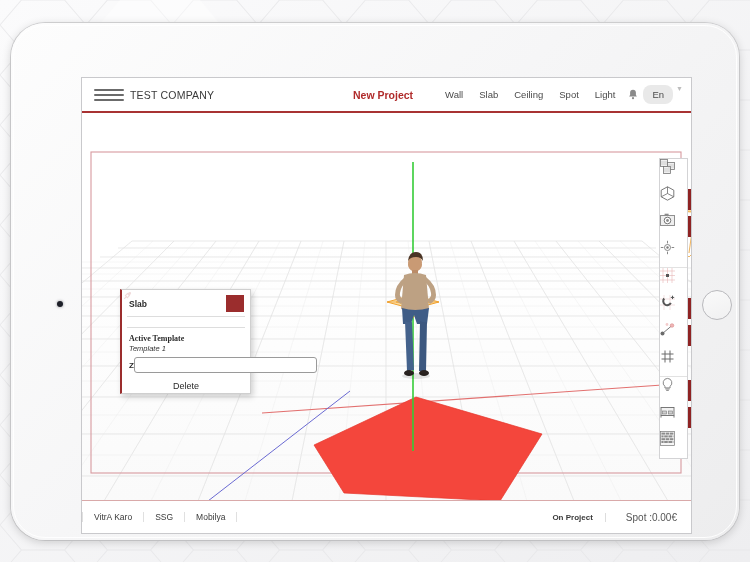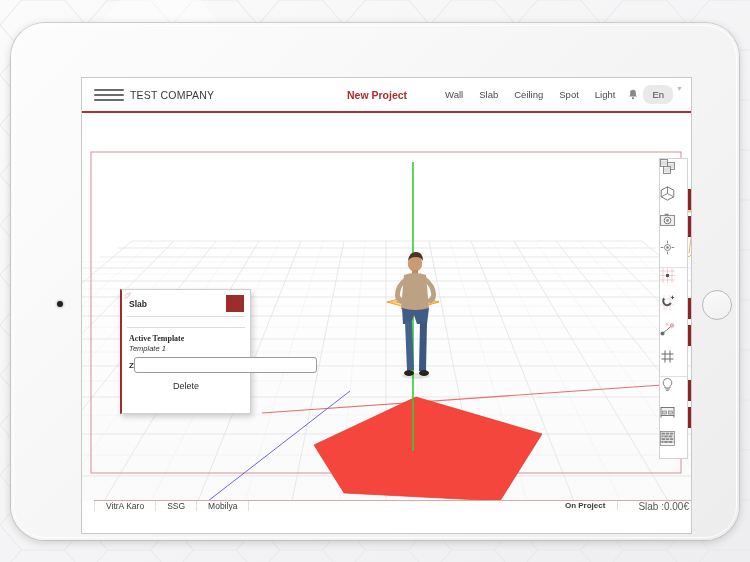--- a/index.html
+++ b/index.html
@@ -39,21 +39,21 @@
 
   
   #header{
     position:absolute;left:0;top:0;width:100%;height:33px;
     background:#fff;border-bottom:2px solid #a83232;
     display:flex;align-items:center;
   }
   .burger{width:30px;margin-left:12px;display:flex;flex-direction:column;gap:3px;cursor:pointer;}
   .burger i{display:block;height:2px;background:#6b6b6b;border-radius:1px;}
   #company{font-size:10.5px;color:#3a3a3a;margin-left:6px;letter-spacing:.2px;}
-  #proj{font-size:10.5px;color:#b02b2b;font-weight:bold;position:absolute;left:265px;}
+  #proj{font-size:10.5px;color:#b02b2b;font-weight:bold;position:absolute;left:271px;}
   #menu{position:absolute;right:8px;display:flex;gap:0;}
   #menu .mi{font-size:9.5px;color:#4a4a4a;padding:4px 8px;cursor:pointer;}
   #bell{width:20px;display:flex;justify-content:center;align-items:center;cursor:pointer;}
   #lang{font-size:9.5px;color:#4a4a4a;background:#e9e9e9;padding:4px 9px;border-radius:8px;cursor:pointer;}
   #chev{font-size:7px;color:#bdbdbd;padding-left:3px;}
 
   
   #viewport{position:absolute;left:0;top:35px;width:100%;height:388px;background:#fff;overflow:hidden;}
   #viewport svg{position:absolute;left:0;top:0;}
 
@@ -67,36 +67,36 @@
   #panel .ptop{display:flex;align-items:center;justify-content:space-between;padding:5px 6px 4px 7px;}
   #panel .ptitle{font-size:8.5px;font-weight:bold;}
   #pinbtn{width:18px;height:17px;background:#9b2d2d;display:flex;align-items:center;justify-content:center;cursor:pointer;}
   #panel .sep{height:1px;background:#ddd;margin:0 5px;}
   #panel .body{padding:6px 7px 4px 7px;}
   .lbl-b{font-weight:bold;font-size:8px;font-family:Liberation Serif, serif;}
   .lbl-s{font-size:7.5px;color:#333;margin-top:1px;font-style:italic;}
   .zrow{display:flex;align-items:center;margin-top:4px;}
   .zrow .zk{font-weight:bold;font-size:8px;width:28px;}
   .zin{flex:1;height:12px;border:1px solid #9a9a9a;border-radius:3px;background:#fff;}
-  #delete{text-align:center;font-size:9px;color:#2b2b2b;padding:4px 0 22px 0;cursor:pointer;}
+  #delete{text-align:center;font-size:9px;color:#2b2b2b;padding:4px 0 2px 0;cursor:pointer;}
 
   
   #rail{
     position:absolute;right:3px;top:45px;width:27px;
     background:#fff;border:1px solid #d3d3d5;
     display:flex;flex-direction:column;
   }
   .tool{height:27px;display:flex;align-items:center;justify-content:center;position:relative;cursor:pointer;}
   .tool.act:after{content:"";position:absolute;right:-4px;top:3px;width:3px;height:21px;background:#8e2323;}
   .tool.div{border-top:1px solid #e2e2e2;}
 
   
   #bottom{
-    position:absolute;left:12px;bottom:0;width:100%;height:32px;background:#fff;
-    border-top:1px solid #d9a9a9;display:flex;align-items:flex-start;
+    position:absolute;left:0;bottom:0;width:100%;height:32px;background:#fff;
+    border-top:1px solid #d9a9a9;display:flex;align-items:center;
   }
   .bcat{font-size:8.5px;color:#3a3a3a;display:flex;align-items:center;padding:0 11px;
         border-right:1px solid #e0e0e0;cursor:pointer;}
   .bcat:first-child{border-left:1px solid #e0e0e0;}
   #spacer{flex:1;}
   #onproj{font-size:8px;font-weight:bold;color:#3a3a3a;display:flex;align-items:center;
           padding:0 12px;border-right:1px solid #ddd;cursor:pointer;}
   #total{font-size:10px;color:#555;display:flex;align-items:center;padding:0 14px 0 20px;}
 </style>
 </head>
@@ -441,17 +441,17 @@
         </div>
       </div>
     </div>
 
     <div id="bottom">
       <div class="bcat">VitrA Karo</div>
       <div class="bcat">SSG</div>
       <div class="bcat">Mobilya</div>
       <div id="spacer"></div>
       <div id="onproj">On Project</div>
-      <div id="total">Slab :0.00€</div>
+      <div id="total">Spot :0.00€</div>
     </div>
 
   </div>
 </div>
 
 </body></html>

